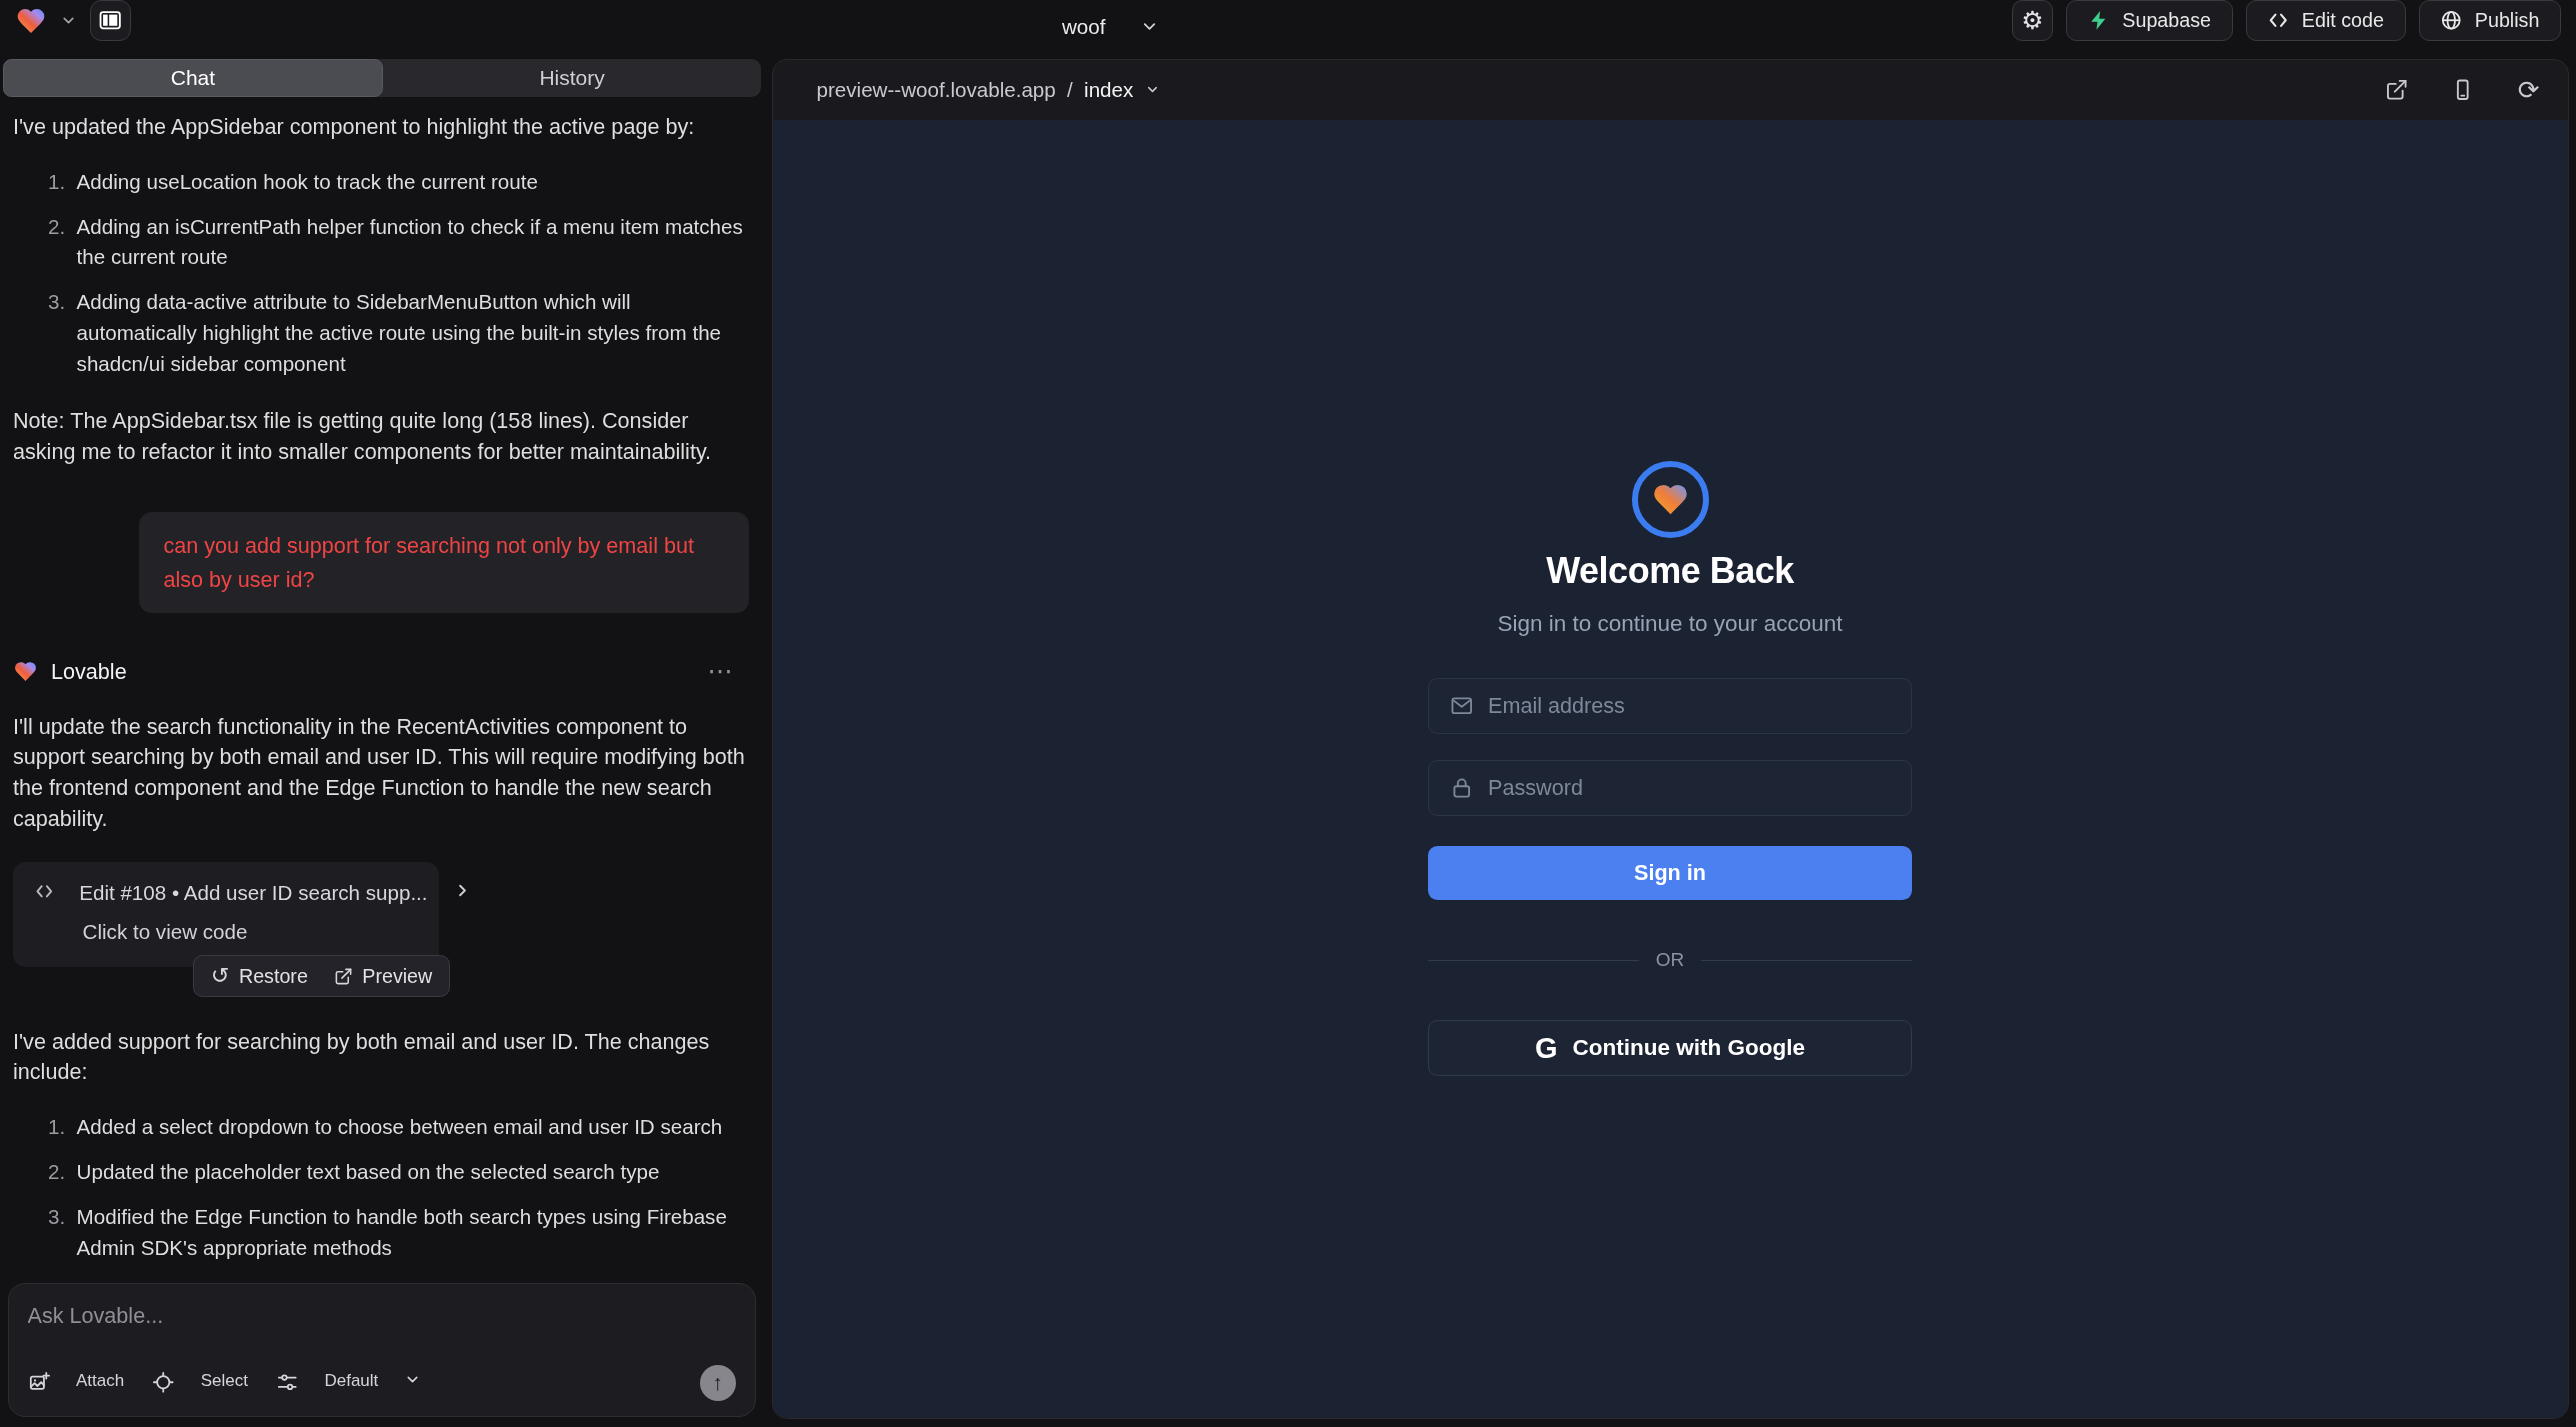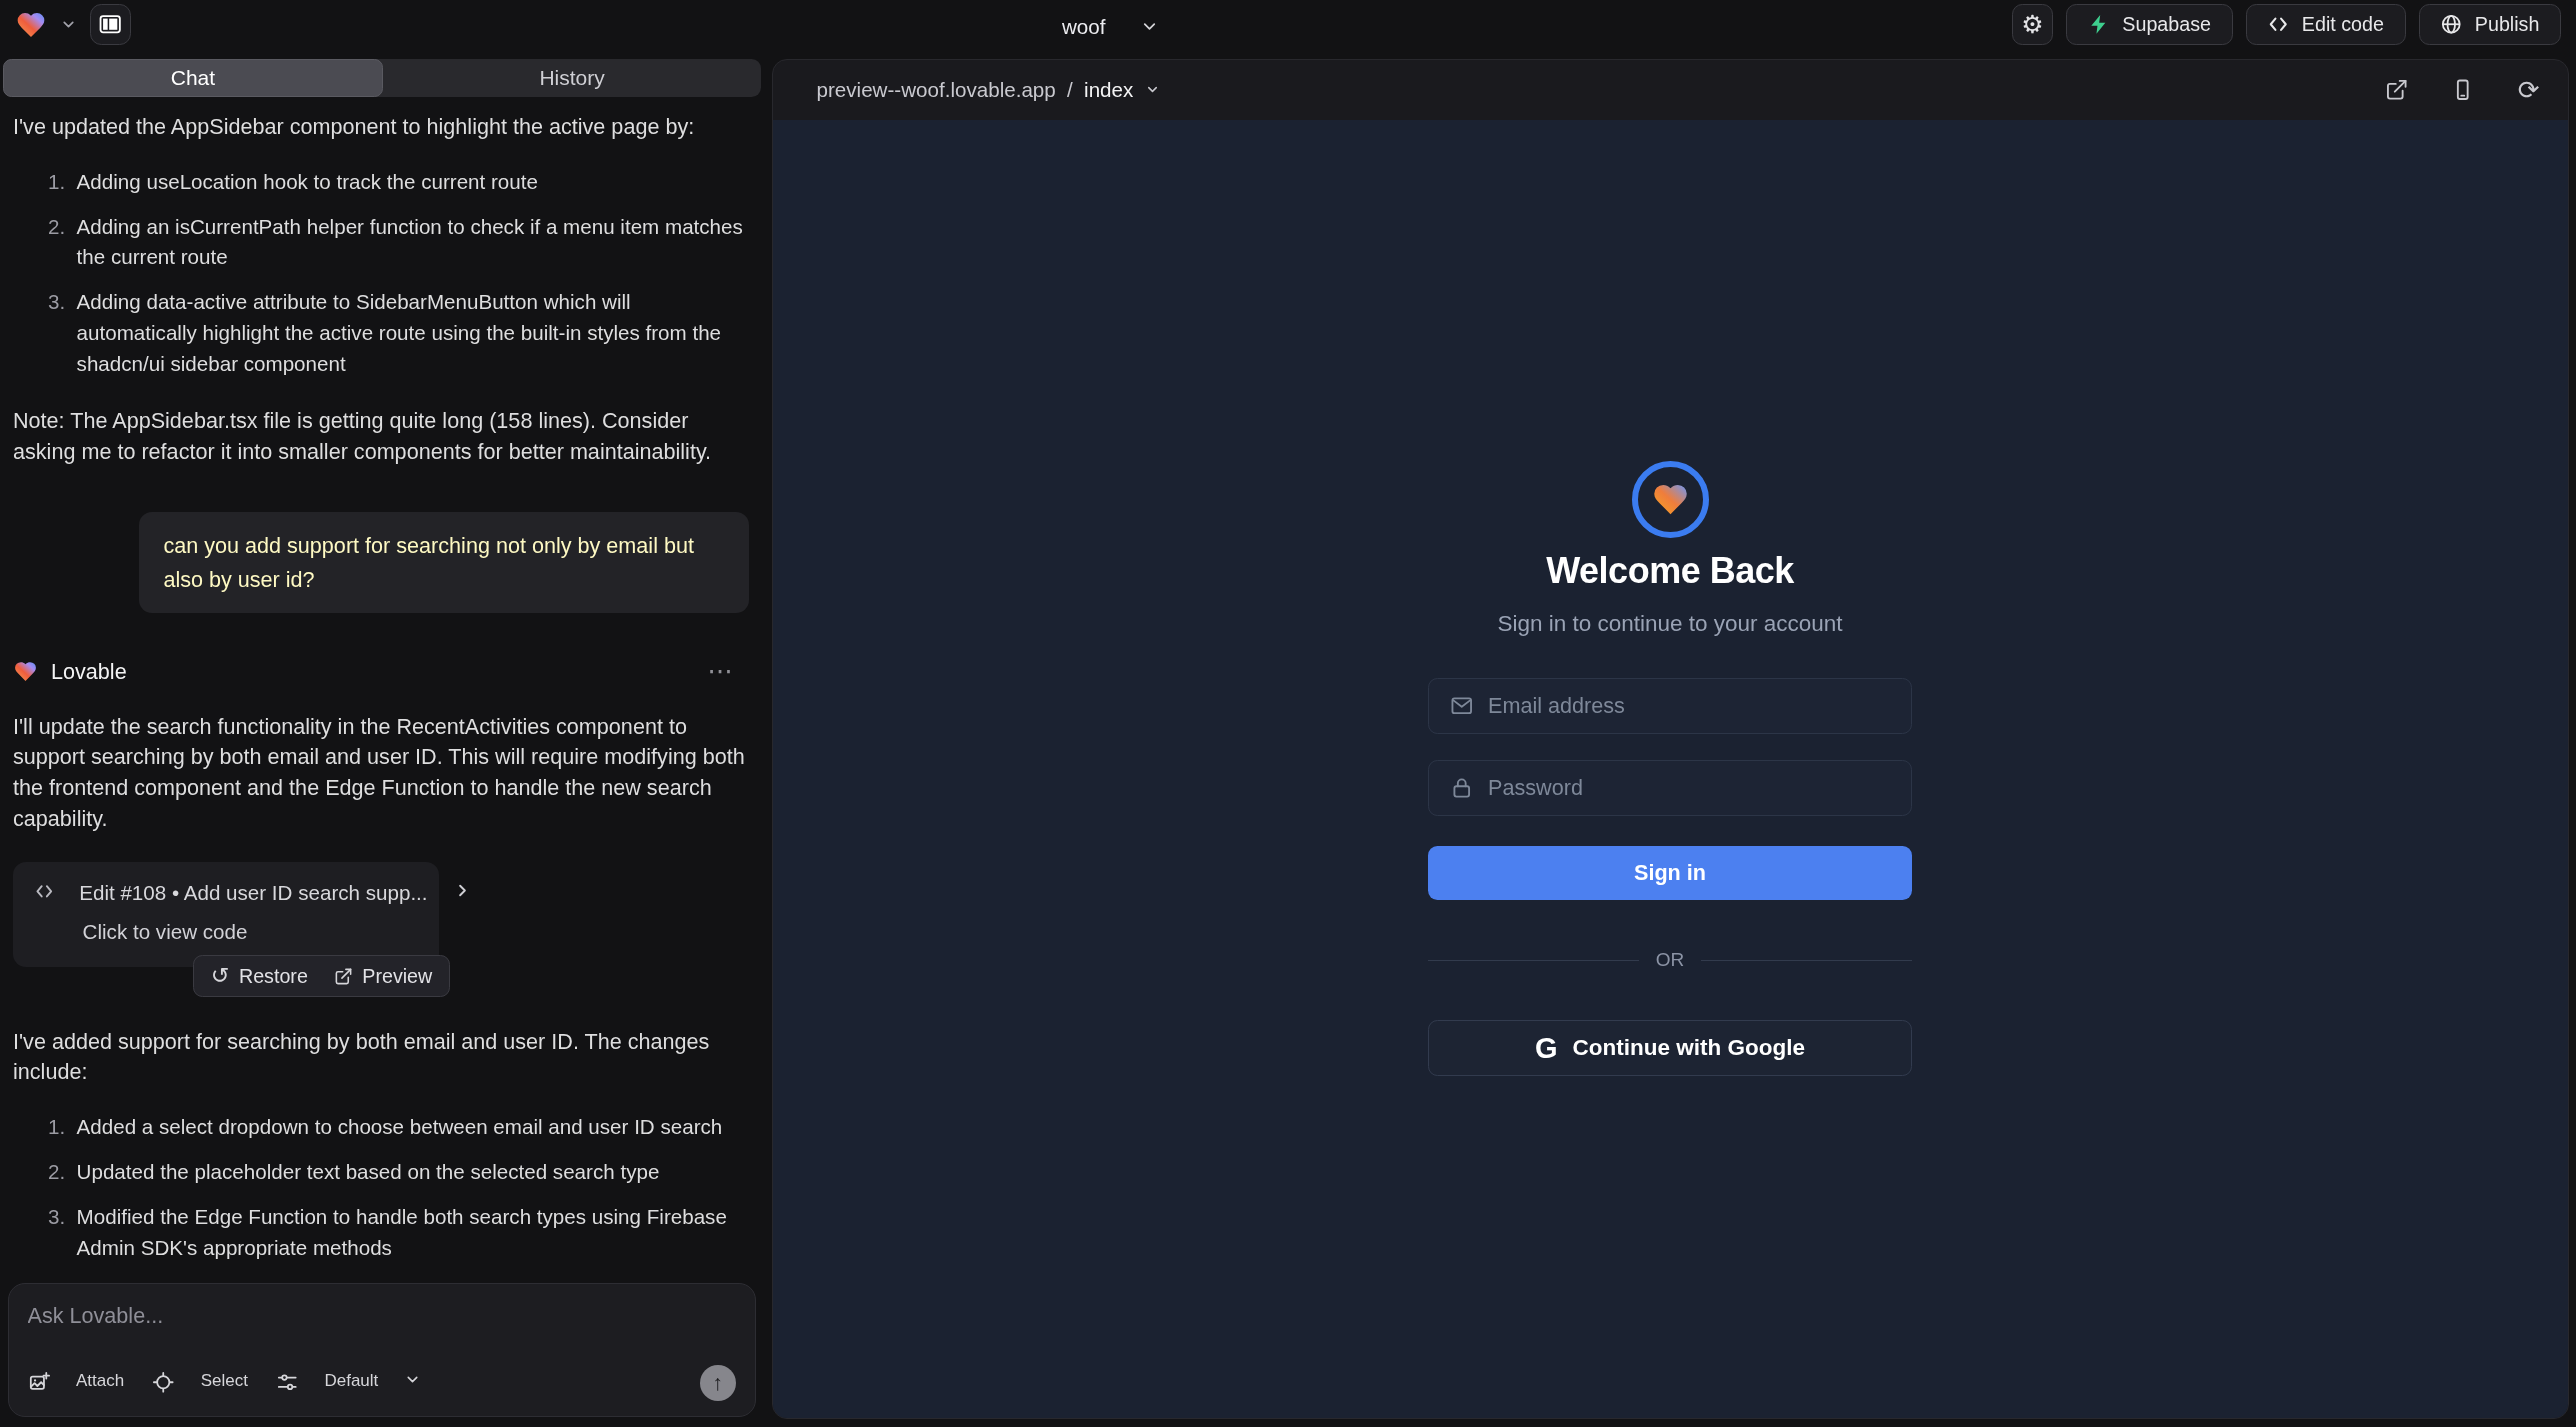--- a/index.html
+++ b/index.html
@@ -5,21 +5,21 @@
   * { margin:0; padding:0; box-sizing:border-box; }
   html,body { width:2576px; height:1428px; overflow:hidden; }
   body {
     background:#121214;
     font-family:"Liberation Sans","DejaVu Sans",sans-serif;
     color:#dededf;
   }
   .app { display:flex; flex-direction:column; height:100%; }
 
   
-  .topbar { height:53px; flex:none; display:flex; align-items:flex-end; padding:8px 15px; position:relative; }
+  .topbar { height:53px; flex:none; display:flex; align-items:flex-start; padding:0 15px; position:relative; }
   .topbar-left { display:flex; align-items:center; gap:13px; }
   .icon-btn {
     width:41px; height:41px; border:0.9px solid #3a3a40; border-radius:11.3px;
     background:#1c1c20; display:flex; align-items:center; justify-content:center; cursor:pointer;
   }
   .gear-glyph { font-size:25px; color:#e4e4e7; line-height:1; }
   .project-title { position:absolute; left:1062px; top:0; height:53px; display:flex; align-items:center; gap:34px; }
   .project-name { font-size:20.6px; color:#ececf0; }
   .topbar-right { margin-left:auto; display:flex; align-items:center; gap:13px; }
   .pill-btn {
@@ -35,21 +35,21 @@
   .tabbar { margin:0 2.8px; background:#29292d; border-radius:9.4px; height:38px; display:flex; flex:none; }
   .tab { flex:1; display:flex; align-items:center; justify-content:center; font-size:21px; color:#cfcfd4; border-radius:8.4px; cursor:pointer; }
   .tab.active { background:#4b4b52; color:#ffffff; border:0.9px solid #5a5a61; }
   .chat-scroll { flex:1; min-height:0; overflow:hidden; padding:15px 15px 0 13px; }
   .msg-p { font-size:21.6px; line-height:1.42; color:#dededf; }
   ol.msg-list { margin:24.4px 0 26px 0; padding-left:58px; }
   ol.msg-list li { font-size:20.6px; line-height:1.5; color:#dededf; margin:14px 0; padding-left:5.6px; }
   ol.msg-list li::marker { color:#9b9ba3; }
   .user-bubble {
     margin:45px 0 18px auto; width:fit-content; max-width:610px; background:#232327;
-    border-radius:13px; padding:17px 24.4px; font-size:21.6px; line-height:1.55; color:#fef9c3;
+    border-radius:13px; padding:17px 24.4px; font-size:21.6px; line-height:1.55; color:#ef4444;
   }
   .assistant-head { display:flex; align-items:center; gap:13px; margin-top:43px; }
   .assistant-name { font-size:21.6px; color:#f4f4f5; font-weight:500; }
   .dots { margin-left:auto; margin-right:13px; color:#8f8f96; font-size:26px; letter-spacing:2.8px; cursor:pointer; }
   .edit-wrap { position:relative; margin-top:28px; width:426px; margin-bottom:60px; }
   .edit-card { background:#1e1e22; border-radius:13px; padding:19px 20.6px 22.5px; cursor:pointer; }
   .edit-row1 { display:flex; align-items:flex-start; gap:25px; }
   .edit-title { font-size:20.6px; color:#d8d8dc; font-weight:500; flex:1; white-space:nowrap; }
   .edit-sub { margin:15px 0 0 49px; font-size:20.6px; color:#d2d2d7; }
   .hover-pill {

